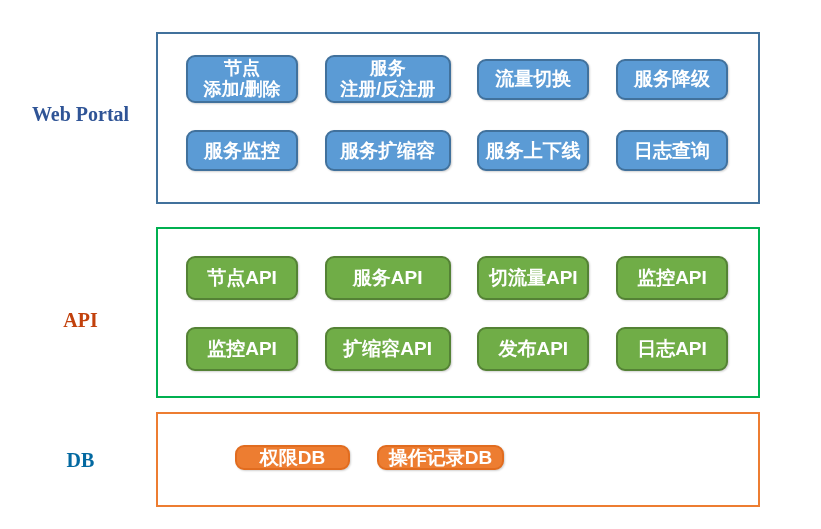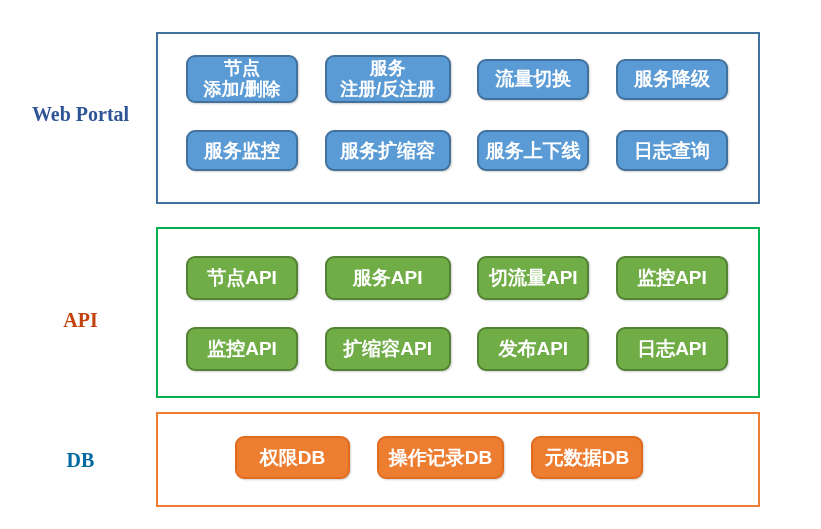--- a/index.html
+++ b/index.html
@@ -72,21 +72,21 @@
   .green  { background: #70AD47; border: 2px solid #548235; }
   .orange { background: #ED7D31; border: 2px solid #E16C1F; }
 
   .w1 { width: 112px; }
   .w2 { width: 126px; }
   .w3 { width: 112px; }
   .w4 { width: 112px; }
   .h-tall   { height: 48px; font-size: 18px; }
   .h-single { height: 41px; }
   .h-api    { height: 44px; }
-  .h-db     { height: 43px; }
+  .h-db     { height: 25px; }
   .wd1 { width: 115px; }
   .wd2 { width: 127px; }
   .wd3 { width: 112px; }
 </style>
 </head>
 <body>
 
 <div class="stage">
 
   <div class="layer-label lbl-portal">Web Portal</div>
@@ -121,17 +121,16 @@
       <div class="box green w3 h-api">发布API</div>
       <div class="box green w4 h-api">日志API</div>
     </div>
   </div>
 
   <div class="layer-label lbl-db">DB</div>
   <div class="container c-db">
     <div class="row r-d1">
       <div class="box orange wd1 h-db">权限DB</div>
       <div class="box orange wd2 h-db">操作记录DB</div>
-      <div class="box orange wd3 h-db">元数据DB</div>
     </div>
   </div>
 
 </div>
 
 </body></html>

